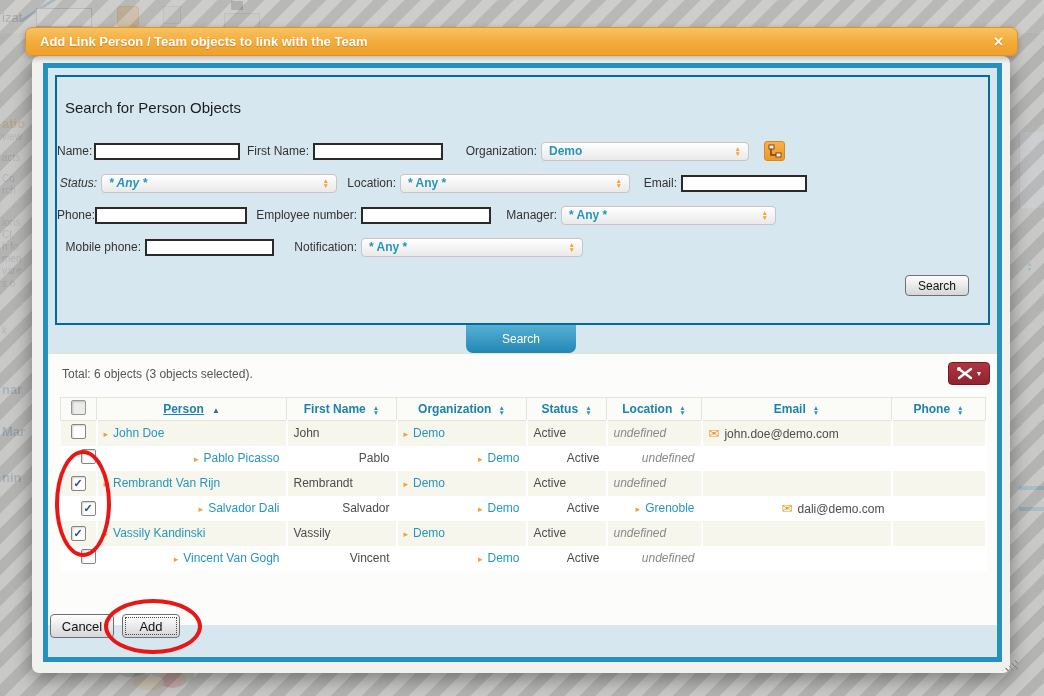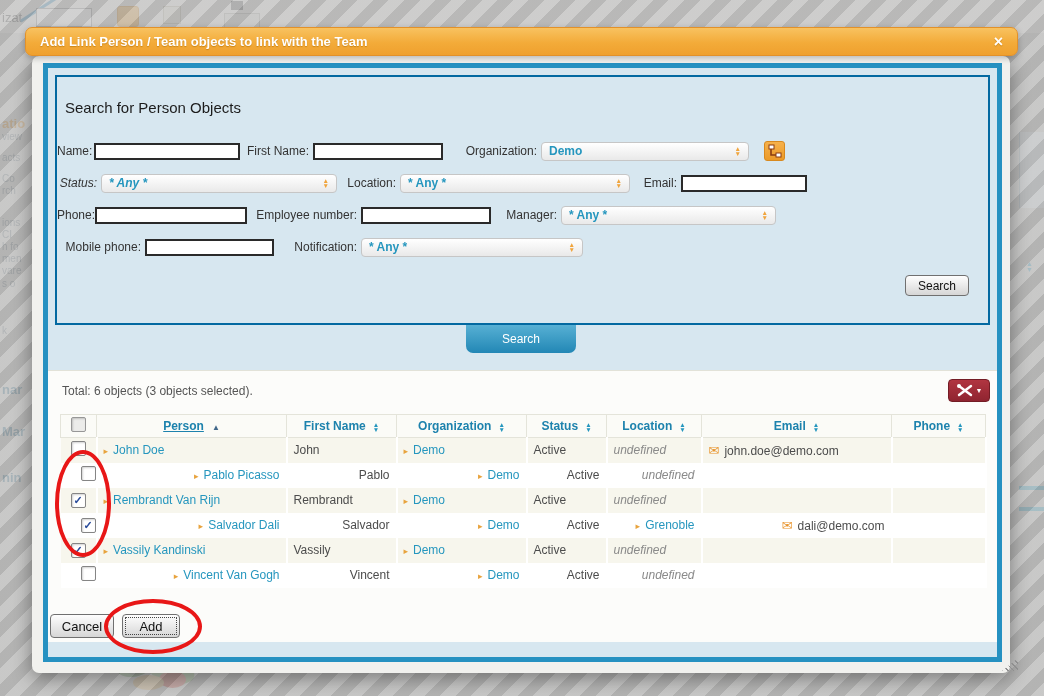--- a/index.html
+++ b/index.html
@@ -66,21 +66,21 @@
 
   .btn { font-family:inherit; font-size:13px; color:#111; border:1px solid #707070; border-radius:4px;
     background:linear-gradient(#fefefe,#d6d6d6); cursor:pointer; }
   .form-search { position:absolute; left:848px; top:198px; width:64px; height:21px; font-size:12px; }
 
   .search-tab { position:absolute; left:418px; top:257px; width:110px; height:28px;
     background:linear-gradient(#57b0d4,#2287b5); color:#fff; font-size:12px;
     display:flex; align-items:center; justify-content:center; border-radius:0 0 7px 7px; cursor:pointer; }
 
   
-  .results-panel { position:absolute; left:0; top:302px; width:949px; height:272px;
+  .results-panel { position:absolute; left:0; top:285px; width:949px; height:272px;
     background:#fcfcfa; border-top:1px solid #e2e2d8; box-sizing:border-box; }
   .summary { position:absolute; left:14px; top:13px; font-size:12px; color:#555; }
   .tools-btn { position:absolute; left:900px; top:8px; width:42px; height:23px; border:1px solid #731c25; border-radius:4px;
     background:linear-gradient(#b13541,#8f2430); display:flex; align-items:center; justify-content:center; gap:2px; cursor:pointer; padding:0; }
   .tools-btn .caret { color:#fff; font-size:7px; }
 
   table.grid { position:absolute; left:12px; top:43px; width:925px; table-layout:fixed;
     border-collapse:collapse; font-size:12px; }
   .grid th { box-sizing:border-box; height:23px; border:1px solid #e4e4da; background:#fbfbf7;
     color:#1d82ad; font-weight:bold; text-align:center; cursor:pointer; }

